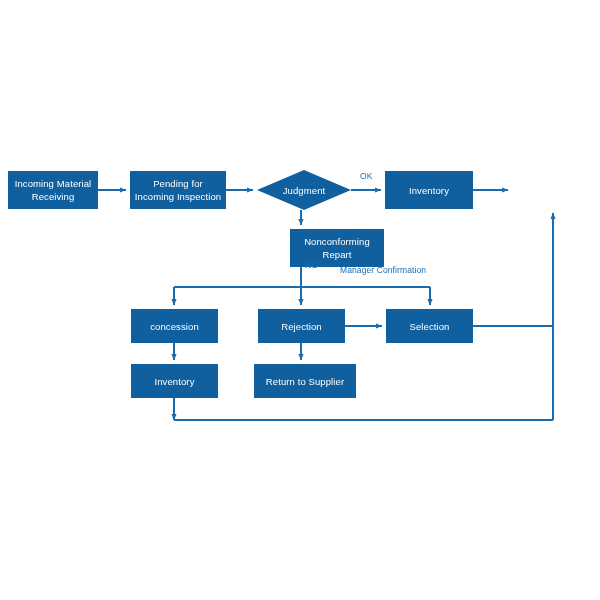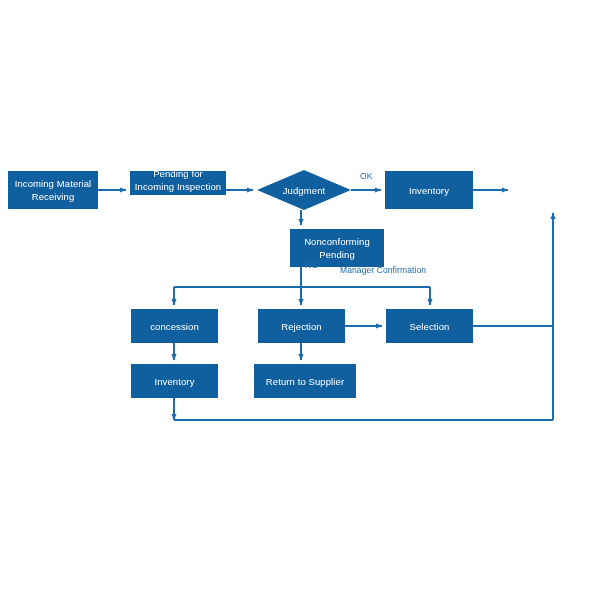--- a/index.html
+++ b/index.html
@@ -123,21 +123,21 @@
     </g>
   </svg>
 
   <div class="node" style="left:8px; top:171px; width:90px; height:38px;align-items:center;">
     <div>
       <span>Incoming Material</span>
       <span>Receiving</span>
     </div>
   </div>
 
-  <div class="node" style="left:130px; top:171px; width:96px; height:24px;align-items:flex-end;">
+  <div class="node" style="left:130px; top:171px; width:96px; height:38px;">
     <div>
       <span>Pending for</span>
       <span>Incoming Inspection</span>
     </div>
   </div>
 
   <div class="diamond-wrap" style="left:257px; top:170px; width:94px; height:40px;">
     <svg width="94" height="40" viewBox="0 0 94 40" xmlns="http://www.w3.org/2000/svg">
       <polygon points="47,0 94,20 47,40 0,20" fill="#10609f"></polygon>
     </svg>
@@ -145,21 +145,21 @@
   </div>
 
   <div class="node" style="left:385px; top:171px; width:88px; height:38px;">
     <span>Inventory</span>
   </div>
 
 
   <div class="node" style="left:254px; top:229px; width:94px; height:38px;margin-left:36px;">
     <div>
       <span>Nonconforming</span>
-      <span>Pending</span>
+      <span>Repart</span>
     </div>
   </div>
 
   <div class="node" style="left:131px; top:309px; width:87px; height:34px;">
     <span>concession</span>
   </div>
 
   <div class="node" style="left:258px; top:309px; width:87px; height:34px;">
     <span>Rejection</span>
   </div>

